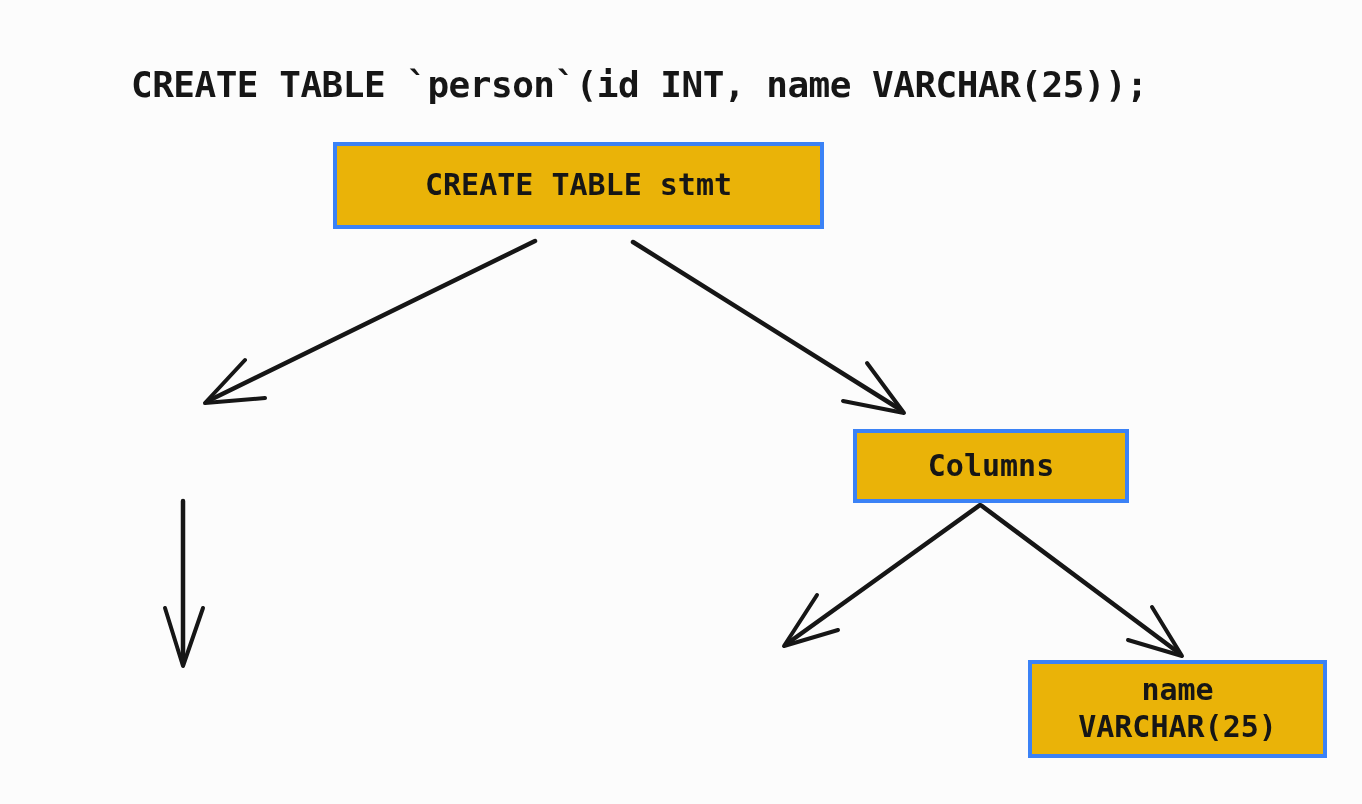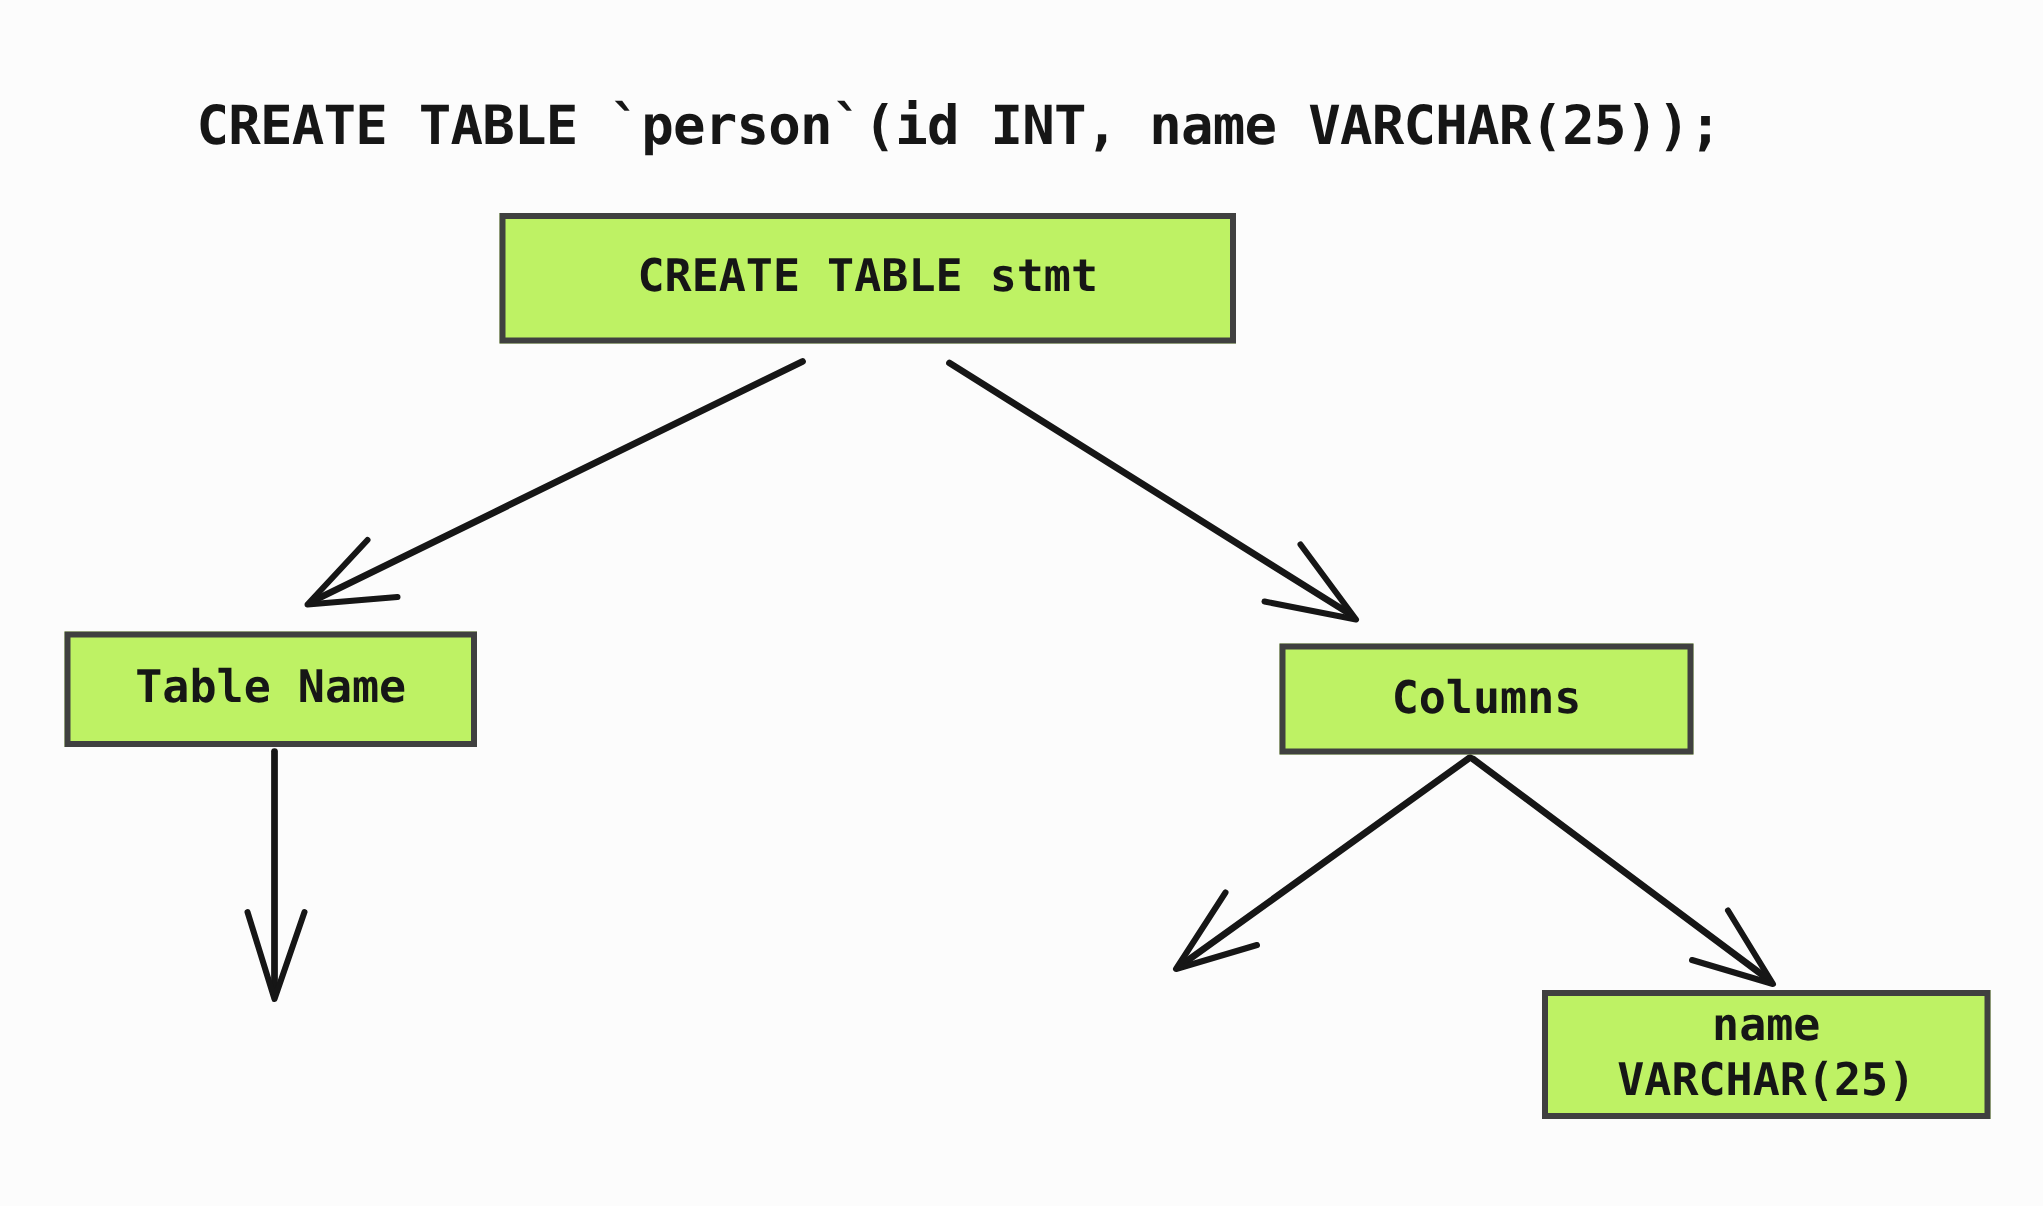--- a/index.html
+++ b/index.html
@@ -29,38 +29,38 @@
     position: absolute;
     left: 0;
     top: 0;
     width: 1362px;
     height: 804px;
     pointer-events: none;
   }
   .node {
     position: absolute;
     box-sizing: border-box;
-    background: #bef264;
-    border: 4px solid #404040;
+    background: #eab308;
+    border: 4px solid #3b82f6;
     display: flex;
     flex-direction: column;
     align-items: center;
     justify-content: center;
     text-align: center;
     font-size: 30px;
     font-weight: 700;
     line-height: 1.22;
     white-space: pre;
   }
   .node-root   { left: 333px;  top: 142px; width: 491px; height: 87px;  }
   .node-tname  { left: 43px;   top: 421px; width: 275px; height: 77px;  }
   .node-cols   { left: 853px;  top: 429px; width: 276px; height: 74px;  }
   .node-person { left: 56px;   top: 677px; width: 252px; height: 83px;  }
   .node-id     { left: 636px;  top: 667px; width: 252px; height: 100px; }
-  .node-name   { left: 1028px; top: 660px; width: 299px; height: 86px;  }
+  .node-name   { left: 1028px; top: 660px; width: 299px; height: 98px;  }
 </style>
 </head>
 <body>
 
 <div class="canvas">
 
   <div class="stmt">CREATE TABLE `person`(id INT, name VARCHAR(25));</div>
 
   <svg class="edges" viewBox="0 0 1362 804" xmlns="http://www.w3.org/2000/svg" fill="none" stroke="#161616" stroke-linecap="round" stroke-linejoin="round">
 
@@ -87,23 +87,20 @@
     <g>
       <line x1="982" y1="506" x2="1179" y2="653" stroke-width="4.5"></line>
       <polyline points="1152,607 1182,656 1128,640" stroke-width="4"></polyline>
     </g>
   </svg>
 
   <div class="node node-root">
     <span>CREATE TABLE stmt</span>
   </div>
 
-  <div class="node node-tname">
-    <span>Table Name</span>
-  </div>
 
   <div class="node node-cols">
     <span>Columns</span>
   </div>
 
 
 
   <div class="node node-name">
     <span>name</span>
     <span>VARCHAR(25)</span>

